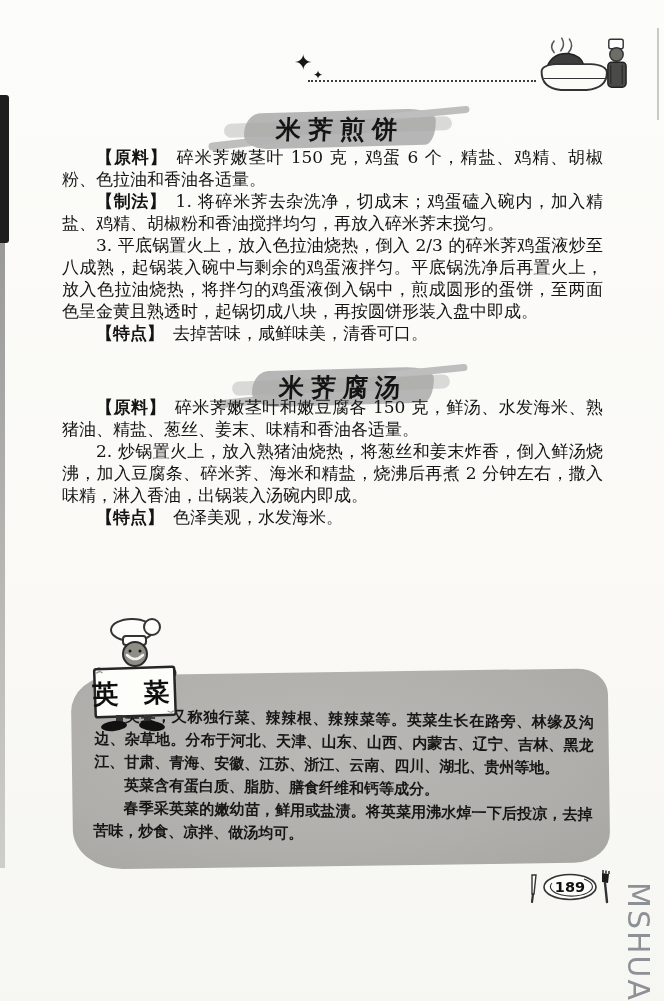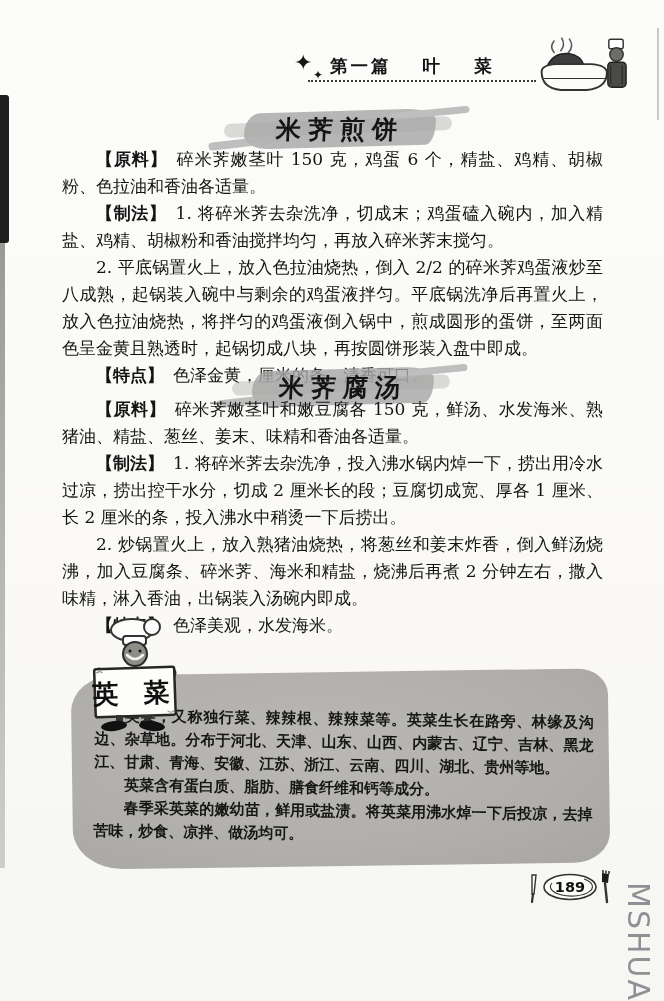--- a/index.html
+++ b/index.html
@@ -27,21 +27,21 @@
   .t1{left:238px;top:108px;width:204px;}
   .t2{left:246px;top:366px;width:194px;}
   .brush{position:absolute;left:6px;right:6px;top:3px;bottom:3px;background:#a6a6a6;opacity:.8;
     border-radius:18px 30px 12px 26px/22px 12px 26px 14px;transform:rotate(-1.6deg);}
   .brush::before{content:"";position:absolute;left:-36px;bottom:3px;width:74px;height:8px;background:#a2a2a2;opacity:.85;border-radius:4px;transform:rotate(-5deg);}
   .brush::after{content:"";position:absolute;right:-34px;top:1px;width:80px;height:7px;background:#b0b0b0;border-radius:4px;transform:rotate(-4deg);}
   .brush2{position:absolute;left:-14px;right:-10px;top:12px;height:14px;background:#b7b7b7;opacity:.5;border-radius:8px;transform:rotate(-2deg);}
   .title-text{position:relative;display:inline-block;padding-top:5px;font-weight:bold;font-size:25px;letter-spacing:7px;transform:skewX(-3deg);}
 
   
-  .recipe-body{position:absolute;left:62px;width:541px;font-size:17px;line-height:27px;text-align:justify;}
+  .recipe-body{position:absolute;left:62px;width:541px;font-size:17px;line-height:22px;text-align:justify;}
   .b1{top:146px;}
   .b2{top:396px;}
   .recipe-body p{margin:0;text-indent:2em;}
   .sec-label{font-weight:bold;margin-right:9px;}
 
   
   .infobox{position:absolute;left:72px;top:672px;width:537px;height:194px;
     background:radial-gradient(ellipse at 45% 40%,#bab8b4 0%,#b1afab 60%,#a8a6a2 100%);
     border-radius:44px 30px 36px 50px/36px 26px 30px 40px;transform:rotate(-0.8deg);}
   .infobox-text{position:absolute;left:22px;right:16px;top:36px;transform:rotate(1.6deg);
@@ -59,21 +59,20 @@
 
 <div class="page">
 
   <div class="spine-dark"></div>
   <div class="spine-gray"></div>
   <div class="right-edge"></div>
 
   <span class="sparkle-big">✦</span>
   <span class="sparkle-small">✦</span>
   <div class="dotline"></div>
-  <div class="header-title">第一篇 叶 菜</div>
 
   <svg class="dish-illo" width="96" height="62" viewBox="0 0 100 64">
     <path d="M30,15 q5,-6 1,-13" fill="none" stroke="#555" stroke-width="1.6" stroke-linecap="round"></path>
     <path d="M38,17 q6,-7 1,-14" fill="none" stroke="#555" stroke-width="1.6" stroke-linecap="round"></path>
     <path d="M23,17 q-5,-6 0,-12" fill="none" stroke="#555" stroke-width="1.6" stroke-linecap="round"></path>
     <path d="M16,31 q6,-14 22,-13 q13,2 16,12 q-7,5 -24,5 q-11,0 -14,-4 z" fill="#3d3d3d" stroke="#222" stroke-width="1.5"></path>
     <path d="M10,37 q0,-7 15,-8 l36,0 q17,1 17,9 q0,16 -21,18 l-27,0 q-20,-2 -20,-19 z" fill="#fbfbf8" stroke="#333" stroke-width="2"></path>
     <path d="M12,44 L76,44" stroke="#333" stroke-width="1.2"></path>
     <rect x="80" y="3" width="15" height="10" rx="2" fill="#fff" stroke="#333" stroke-width="1.5"></rect>
     <circle cx="88" cy="19" r="7" fill="#6e6e68" stroke="#333" stroke-width="1.5"></circle>
@@ -83,33 +82,32 @@
 
   <div class="title-block t1">
     <div class="brush2"></div>
     <div class="brush"></div>
     <span class="title-text">米荠煎饼</span>
   </div>
 
   <div class="recipe-body b1">
     <p><span class="sec-label">【原料】</span><span>碎米荠嫩茎叶 150 克，鸡蛋 6 个，精盐、鸡精、胡椒粉、色拉油和香油各适量。</span></p>
     <p><span class="sec-label">【制法】</span><span>1. 将碎米荠去杂洗净，切成末；鸡蛋磕入碗内，加入精盐、鸡精、胡椒粉和香油搅拌均匀，再放入碎米荠末搅匀。</span></p>
-    <p><span>2. 平底锅置火上，放入色拉油烧热，倒入 2/2 的碎米荠鸡蛋液炒至八成熟，起锅装入碗中与剩余的鸡蛋液拌匀。平底锅洗净后再置火上，放入色拉油烧热，将拌匀的鸡蛋液倒入锅中，煎成圆形的蛋饼，至两面色呈金黄且熟透时，起锅切成八块，再按圆饼形装入盘中即成。</span></p>
-    <p><span class="sec-label">【特点】</span><span>色泽金黄，厘米的条，清香可口。</span></p>
+    <p><span>3. 平底锅置火上，放入色拉油烧热，倒入 2/3 的碎米荠鸡蛋液炒至八成熟，起锅装入碗中与剩余的鸡蛋液拌匀。平底锅洗净后再置火上，放入色拉油烧热，将拌匀的鸡蛋液倒入锅中，煎成圆形的蛋饼，至两面色呈金黄且熟透时，起锅切成八块，再按圆饼形装入盘中即成。</span></p>
+    <p><span class="sec-label">【特点】</span><span>去掉苦味，咸鲜味美，清香可口。</span></p>
   </div>
 
   <div class="title-block t2">
     <div class="brush2"></div>
     <div class="brush"></div>
     <span class="title-text">米荠腐汤</span>
   </div>
 
   <div class="recipe-body b2">
     <p><span class="sec-label">【原料】</span><span>碎米荠嫩茎叶和嫩豆腐各 150 克，鲜汤、水发海米、熟猪油、精盐、葱丝、姜末、味精和香油各适量。</span></p>
-    <p><span class="sec-label">【制法】</span><span>1. 将碎米荠去杂洗净，投入沸水锅内焯一下，捞出用冷水过凉，捞出控干水分，切成 2 厘米长的段；豆腐切成宽、厚各 1 厘米、长 2 厘米的条，投入沸水中稍烫一下后捞出。</span></p>
     <p><span>2. 炒锅置火上，放入熟猪油烧热，将葱丝和姜末炸香，倒入鲜汤烧沸，加入豆腐条、碎米荠、海米和精盐，烧沸后再煮 2 分钟左右，撒入味精，淋入香油，出锅装入汤碗内即成。</span></p>
     <p><span class="sec-label">【特点】</span><span>色泽美观，水发海米。</span></p>
   </div>
 
   <div class="infobox">
     <div class="infobox-text">
       <p>英菜，又称独行菜、辣辣根、辣辣菜等。英菜生长在路旁、林缘及沟边、杂草地。分布于河北、天津、山东、山西、内蒙古、辽宁、吉林、黑龙江、甘肃、青海、安徽、江苏、浙江、云南、四川、湖北、贵州等地。</p>
       <p>英菜含有蛋白质、脂肪、膳食纤维和钙等成分。</p>
       <p>春季采英菜的嫩幼苗，鲜用或盐渍。将英菜用沸水焯一下后投凉，去掉苦味，炒食、凉拌、做汤均可。</p>
     </div>

